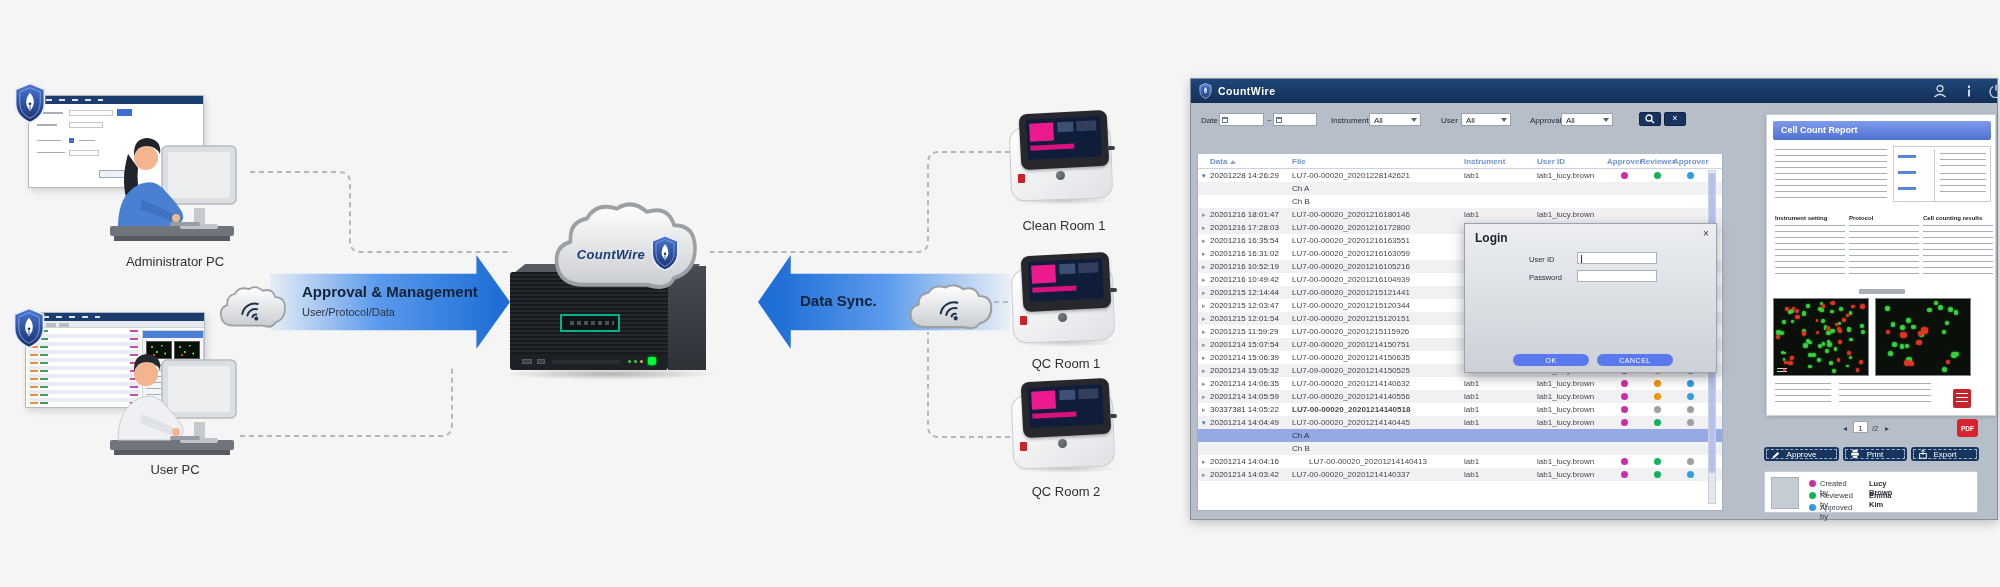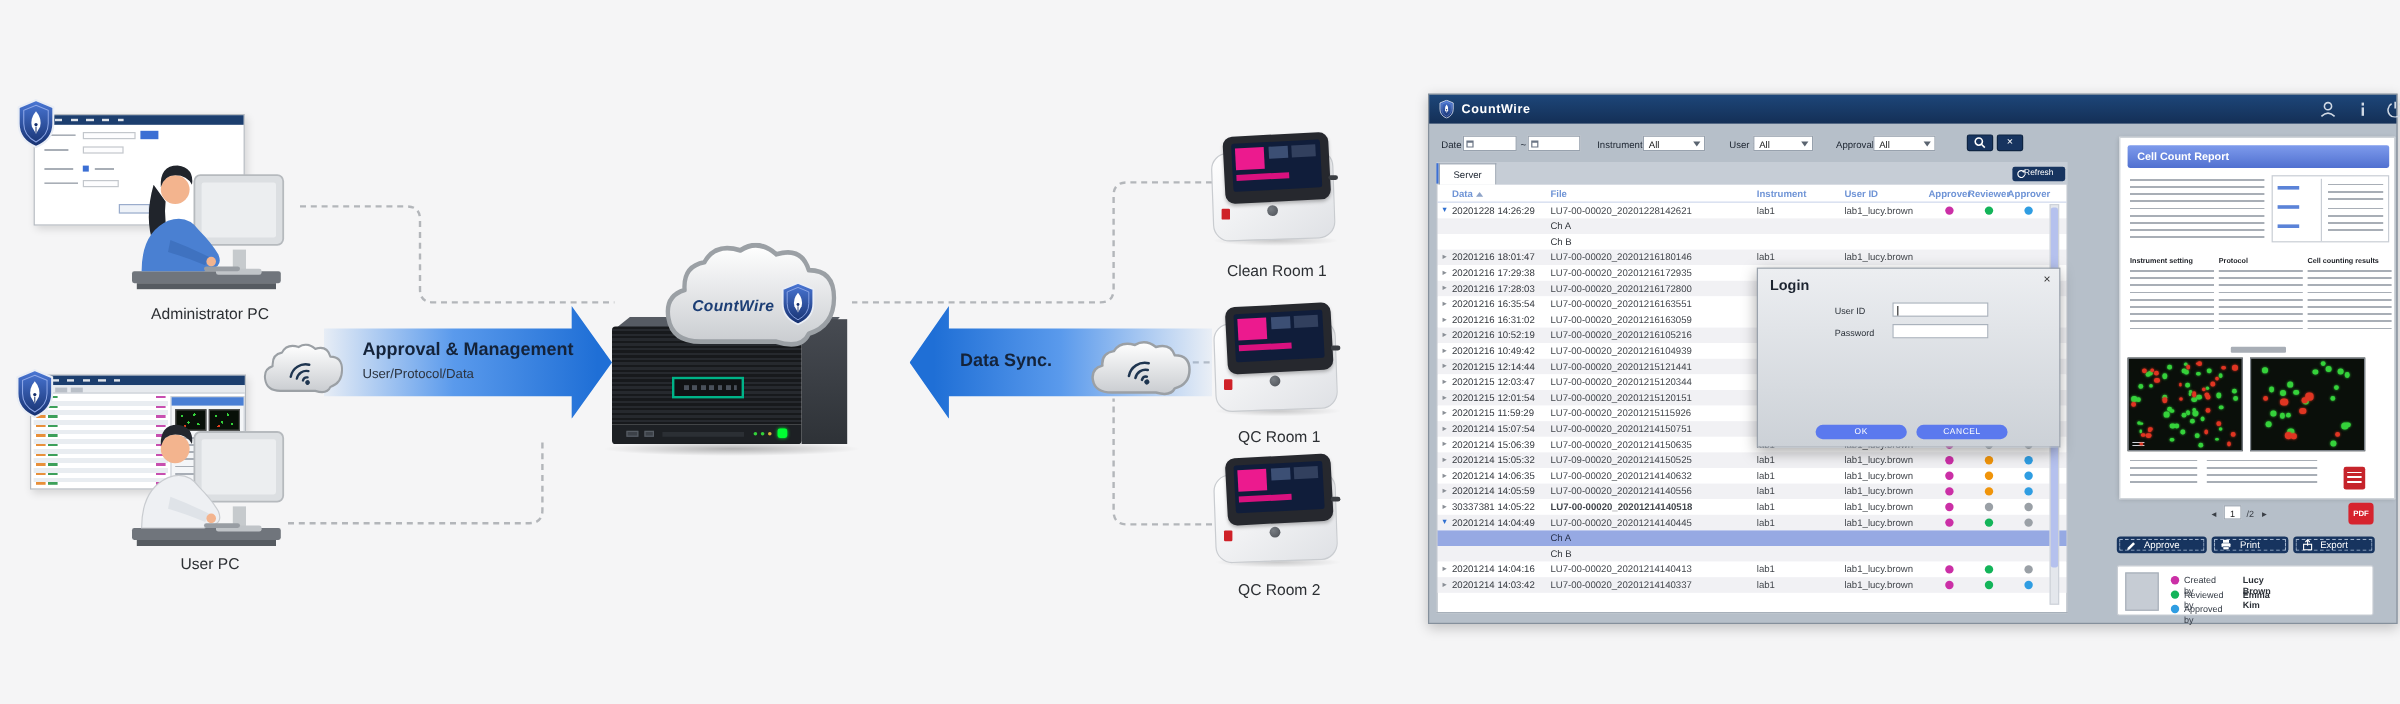--- a/index.html
+++ b/index.html
@@ -411,31 +411,20 @@
     <span class="flt-label" style="left:339px">Approval :</span>
     <div class="flt-dd" style="left:370px;width:52px"><span>All</span><span class="dd-caret"></span></div>
     <div class="flt-btn" style="left:448px">
       <svg width="14" height="12" viewBox="0 0 14 12" style="margin:0 auto">
         <circle cx="6" cy="5" r="3" fill="none" stroke="#fff" stroke-width="1.3"></circle>
           <line x1="8.2" y1="7.2" x2="11" y2="10" stroke="#fff" stroke-width="1.3"></line>
       </svg>
     </div>
     <div class="flt-btn" style="left:473px;color:#fff;font-size:9px;text-align:center"><span>×</span></div>
 
-    <div id="tabstrip">
-      <div id="tab-accent"></div>
-      <div id="tab-server">Server</div>
-      <div id="refresh-btn">
-        <svg width="8" height="8" viewBox="0 0 10 10">
-          <path d="M8.5 3 A3.6 3.6 0 1 0 9 6" fill="none" stroke="#fff" stroke-width="1.2"></path>
-            <path d="M8.8 0.4 L9.2 3.4 L6.2 3" fill="#fff"></path>
-        </svg>
-        <span>Refresh</span>
-      </div>
-    </div>
 
     <div id="table-card">
       <div id="thead">
         <span class="th" style="left:12px"><span>Data</span><span class="sort-asc"></span></span>
         <span class="th" style="left:94px">File</span>
         <span class="th" style="left:266px">Instrument</span>
         <span class="th" style="left:339px">User ID</span>
         <span class="th th-c" style="left:409px">Approver</span>
         <span class="th th-c" style="left:442px">Reviewer</span>
         <span class="th th-c" style="left:475px">Approver</span>
@@ -457,27 +446,20 @@
           <div class="trow">
             <span class="cell ch" style="left: 94px;">Ch B</span>
           </div>
           <div class="trow alt">
             <span class="cell expander" style="left: 4px;">▸</span>
             <span class="cell date" style="left: 12px;">20201216 18:01:47</span>
             <span class="cell file" style="left: 94px;">LU7-00-00020_20201216180146</span>
             <span class="cell inst" style="left: 266px;">lab1</span>
             <span class="cell user" style="left: 339px;">lab1_lucy.brown</span>
           </div>
-          <div class="trow">
-            <span class="cell expander" style="left: 4px;">▸</span>
-            <span class="cell date" style="left: 12px;">20201216 17:29:38</span>
-            <span class="cell file" style="left: 94px;">LU7-00-00020_20201216172935</span>
-            <span class="cell inst" style="left: 266px;">lab1</span>
-            <span class="cell user" style="left: 339px;">lab1_lucy.brown</span>
-          </div>
           <div class="trow alt">
             <span class="cell expander" style="left: 4px;">▸</span>
             <span class="cell date" style="left: 12px;">20201216 17:28:03</span>
             <span class="cell file" style="left: 94px;">LU7-00-00020_20201216172800</span>
             <span class="cell inst" style="left: 266px;">lab1</span>
             <span class="cell user" style="left: 339px;">lab1_lucy.brown</span>
           </div>
           <div class="trow">
             <span class="cell expander" style="left: 4px;">▸</span>
             <span class="cell date" style="left: 12px;">20201216 16:35:54</span>
@@ -606,21 +588,21 @@
           </div>
           <div class="trow sel">
             <span class="cell ch" style="left: 94px;">Ch A</span>
           </div>
           <div class="trow alt">
             <span class="cell ch" style="left: 94px;">Ch B</span>
           </div>
           <div class="trow">
             <span class="cell expander" style="left: 4px;">▸</span>
             <span class="cell date" style="left: 12px;">20201214 14:04:16</span>
-            <span class="cell file" style="left: 94px;">LU7-00-00020_20201214140413</span>
+            <span class="cell file" style="left: 111px;">LU7-00-00020_20201214140413</span>
             <span class="cell inst" style="left: 266px;">lab1</span>
             <span class="cell user" style="left: 339px;">lab1_lucy.brown</span>
             <span class="dot" style="left: 423px; background: rgb(203, 47, 166);"></span>
             <span class="dot" style="left: 456px; background: rgb(19, 180, 89);"></span>
             <span class="dot" style="left: 489px; background: rgb(154, 160, 166);"></span>
           </div>
           <div class="trow alt">
             <span class="cell expander" style="left: 4px;">▸</span>
             <span class="cell date" style="left: 12px;">20201214 14:03:42</span>
             <span class="cell file" style="left: 94px;">LU7-00-00020_20201214140337</span>

